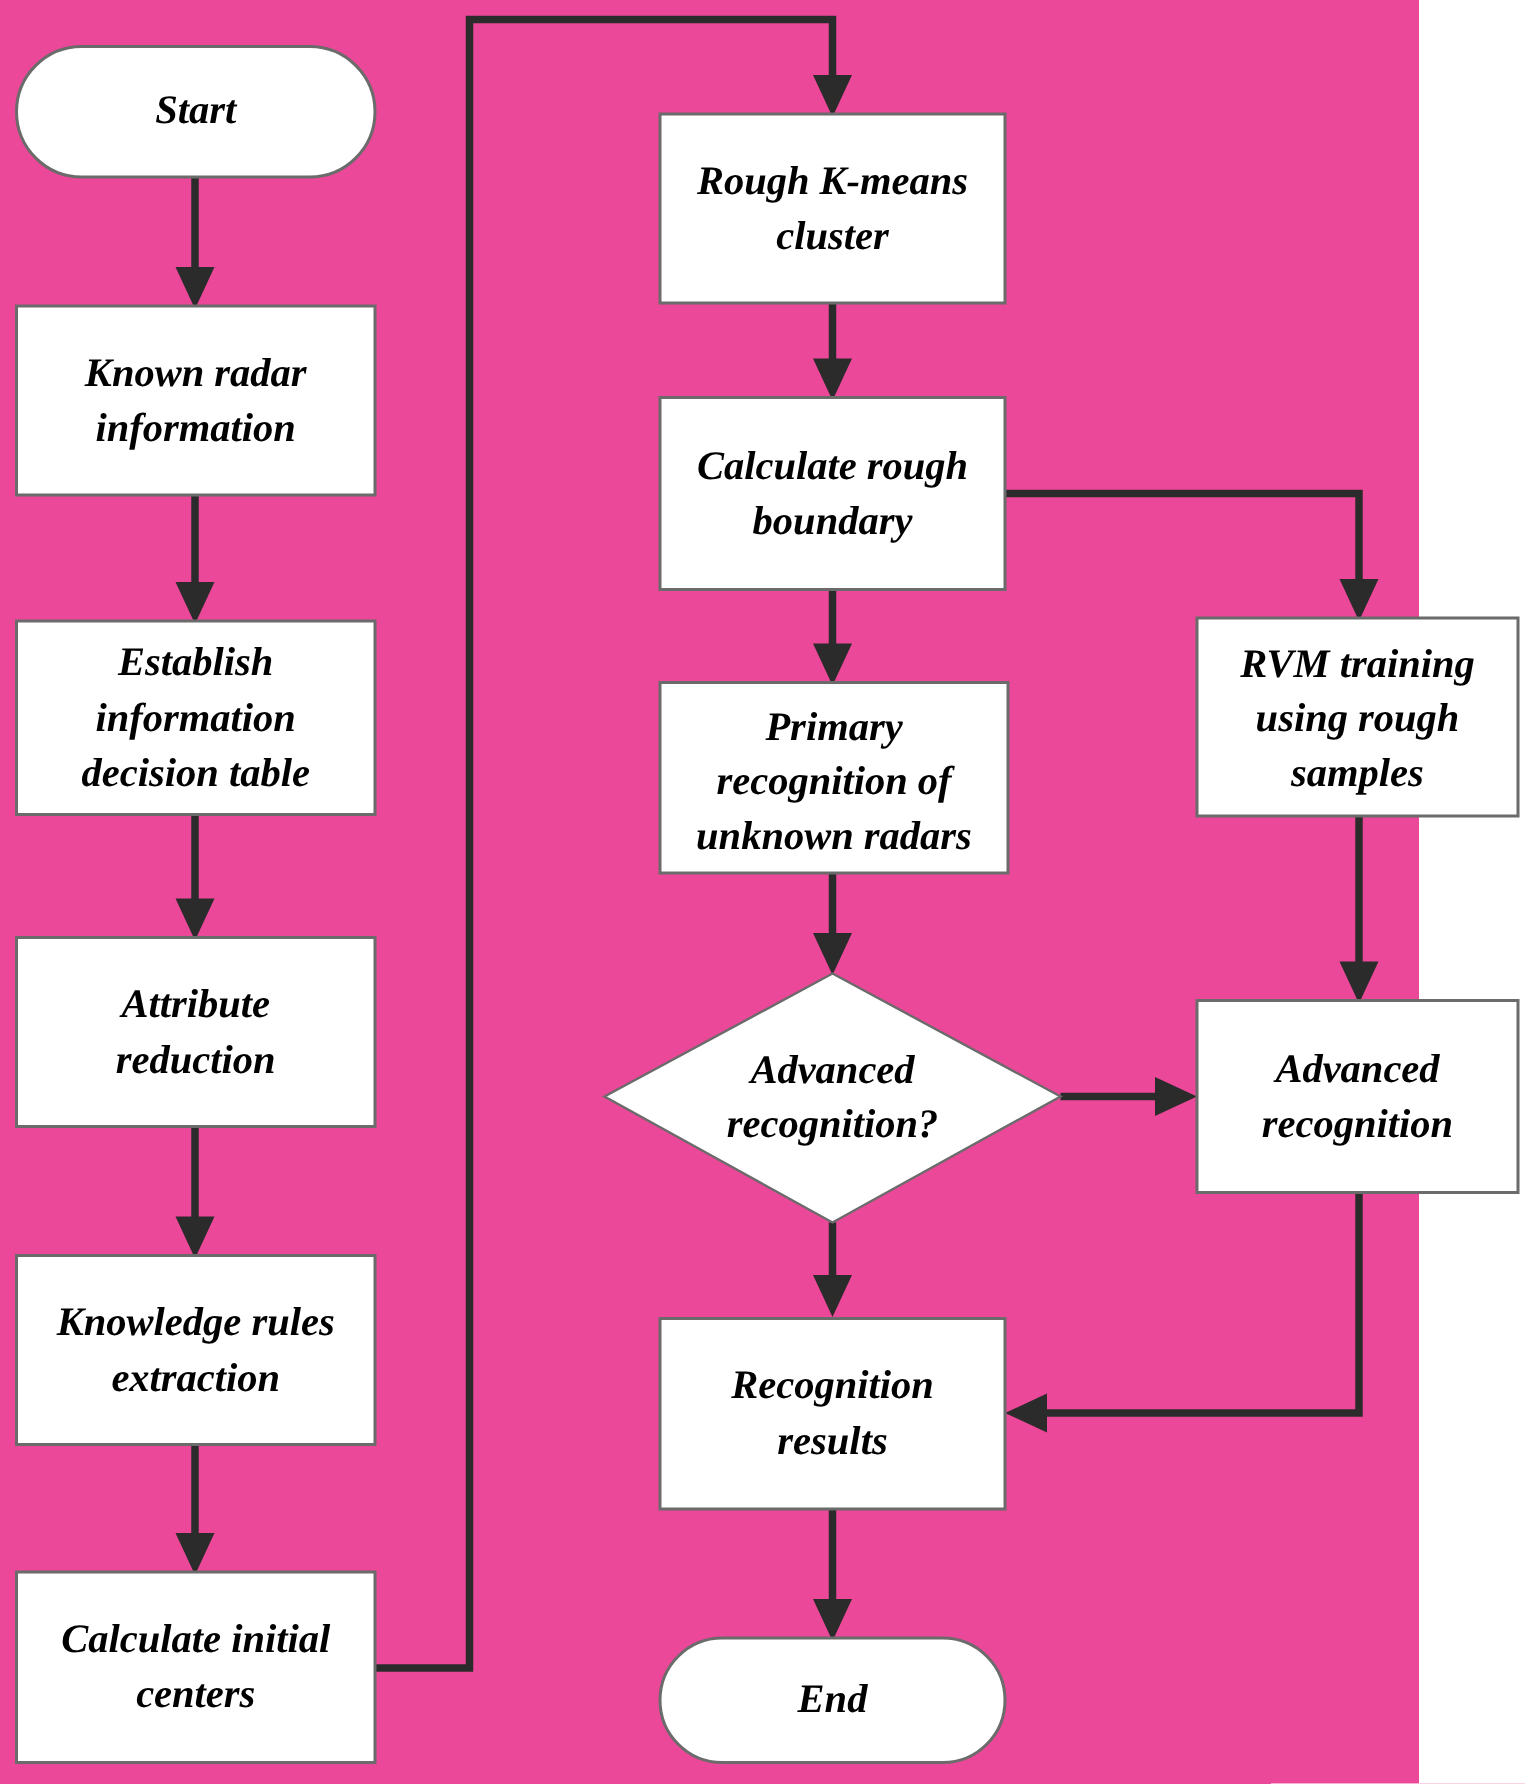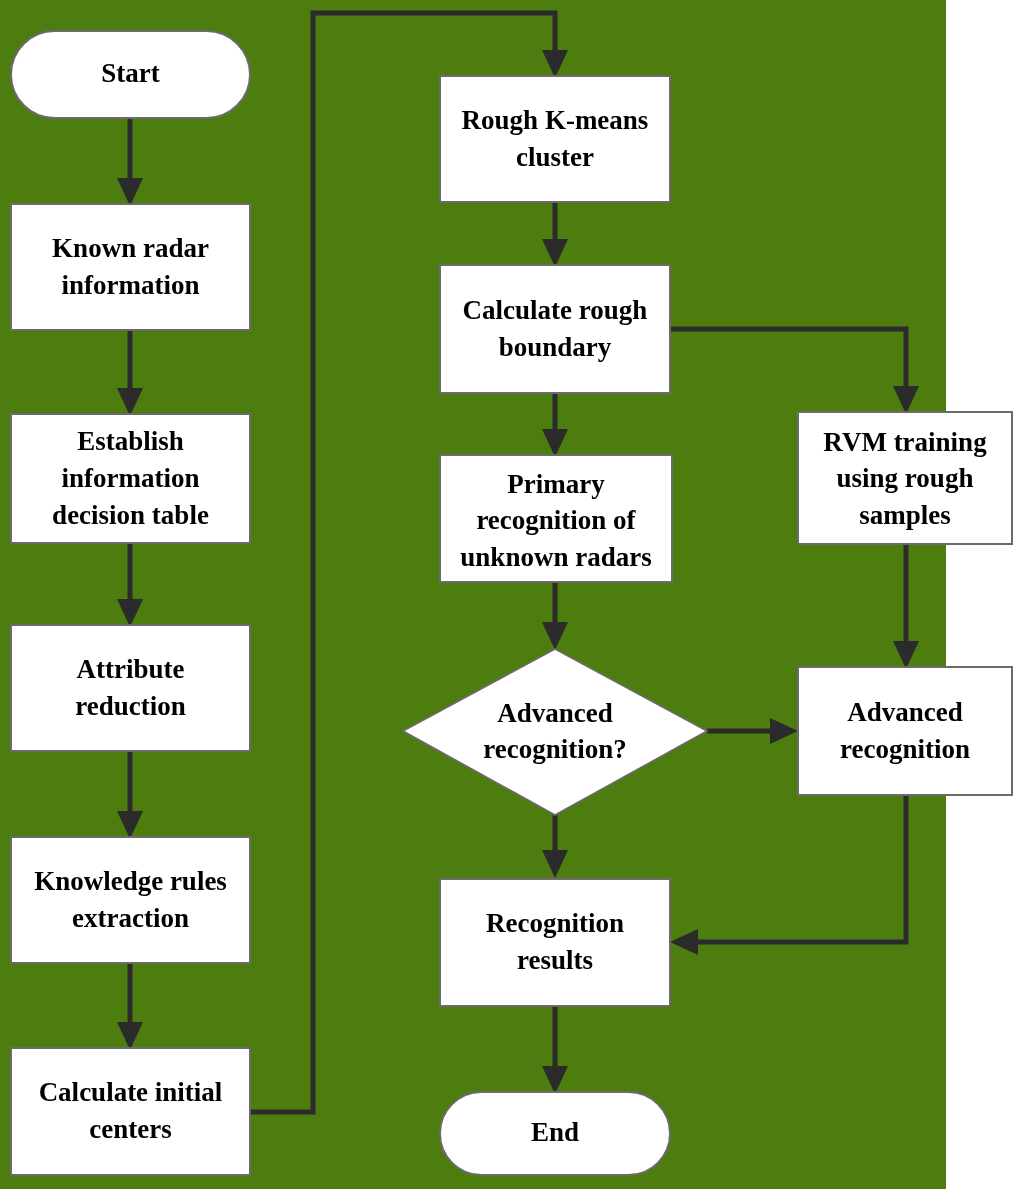--- a/index.html
+++ b/index.html
@@ -10,21 +10,22 @@
   body {
     width: 1024px;
     height: 1189px;
     font-family: "Liberation Serif", "DejaVu Serif", serif;
     overflow: hidden;
   }
   #flowchart-root {
     position: relative;
     width: 946px;
     height: 1189px;
-    background: #4d7c0f;
+    background: #ec4899;
+    font-style: italic;
   }
   svg.chart-canvas {
     position: absolute;
     top: 0;
     left: 0;
     width: 1024px;
     height: 1189px;
     display: block;
   }
   .node-shape {

